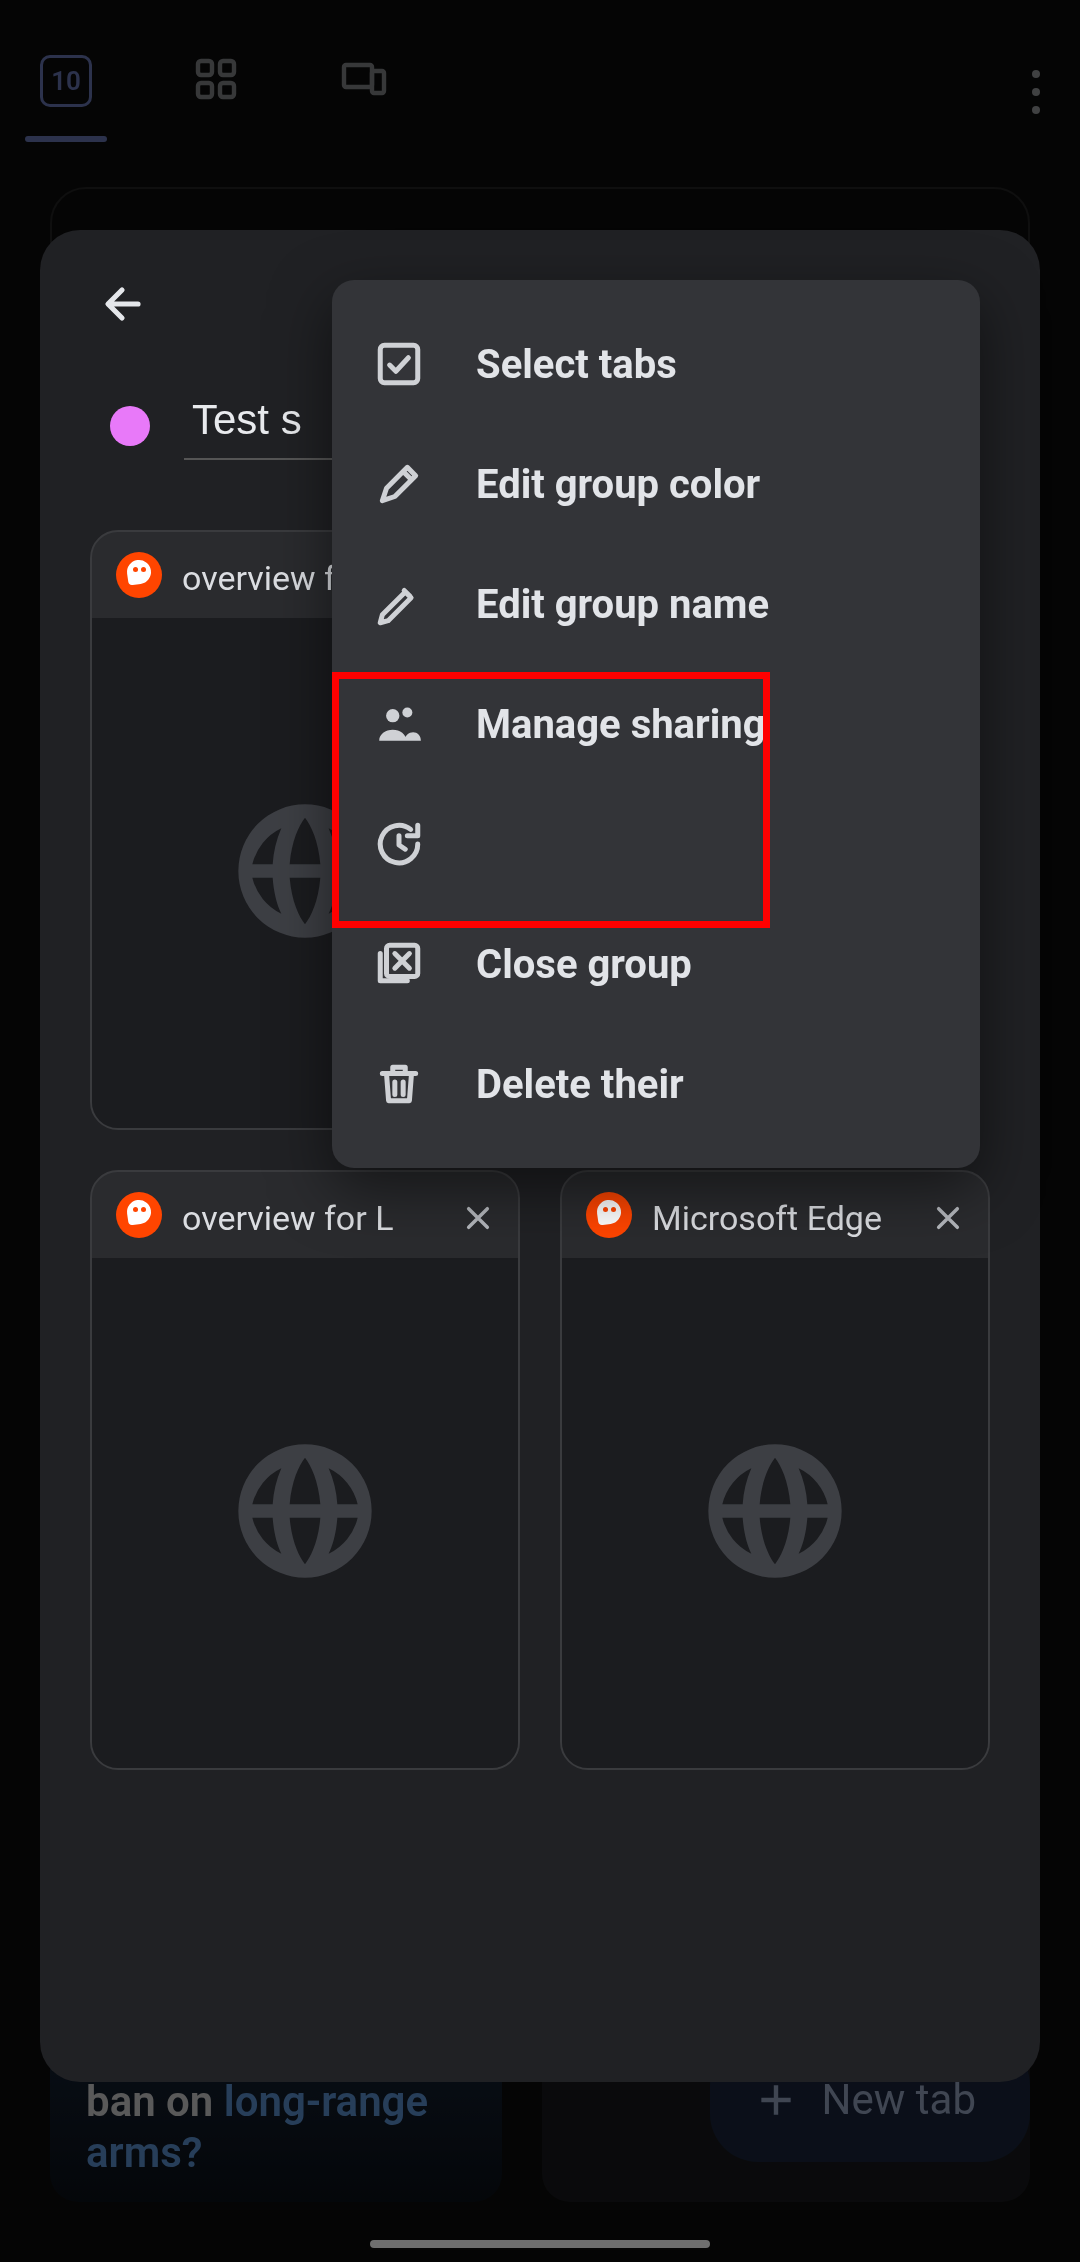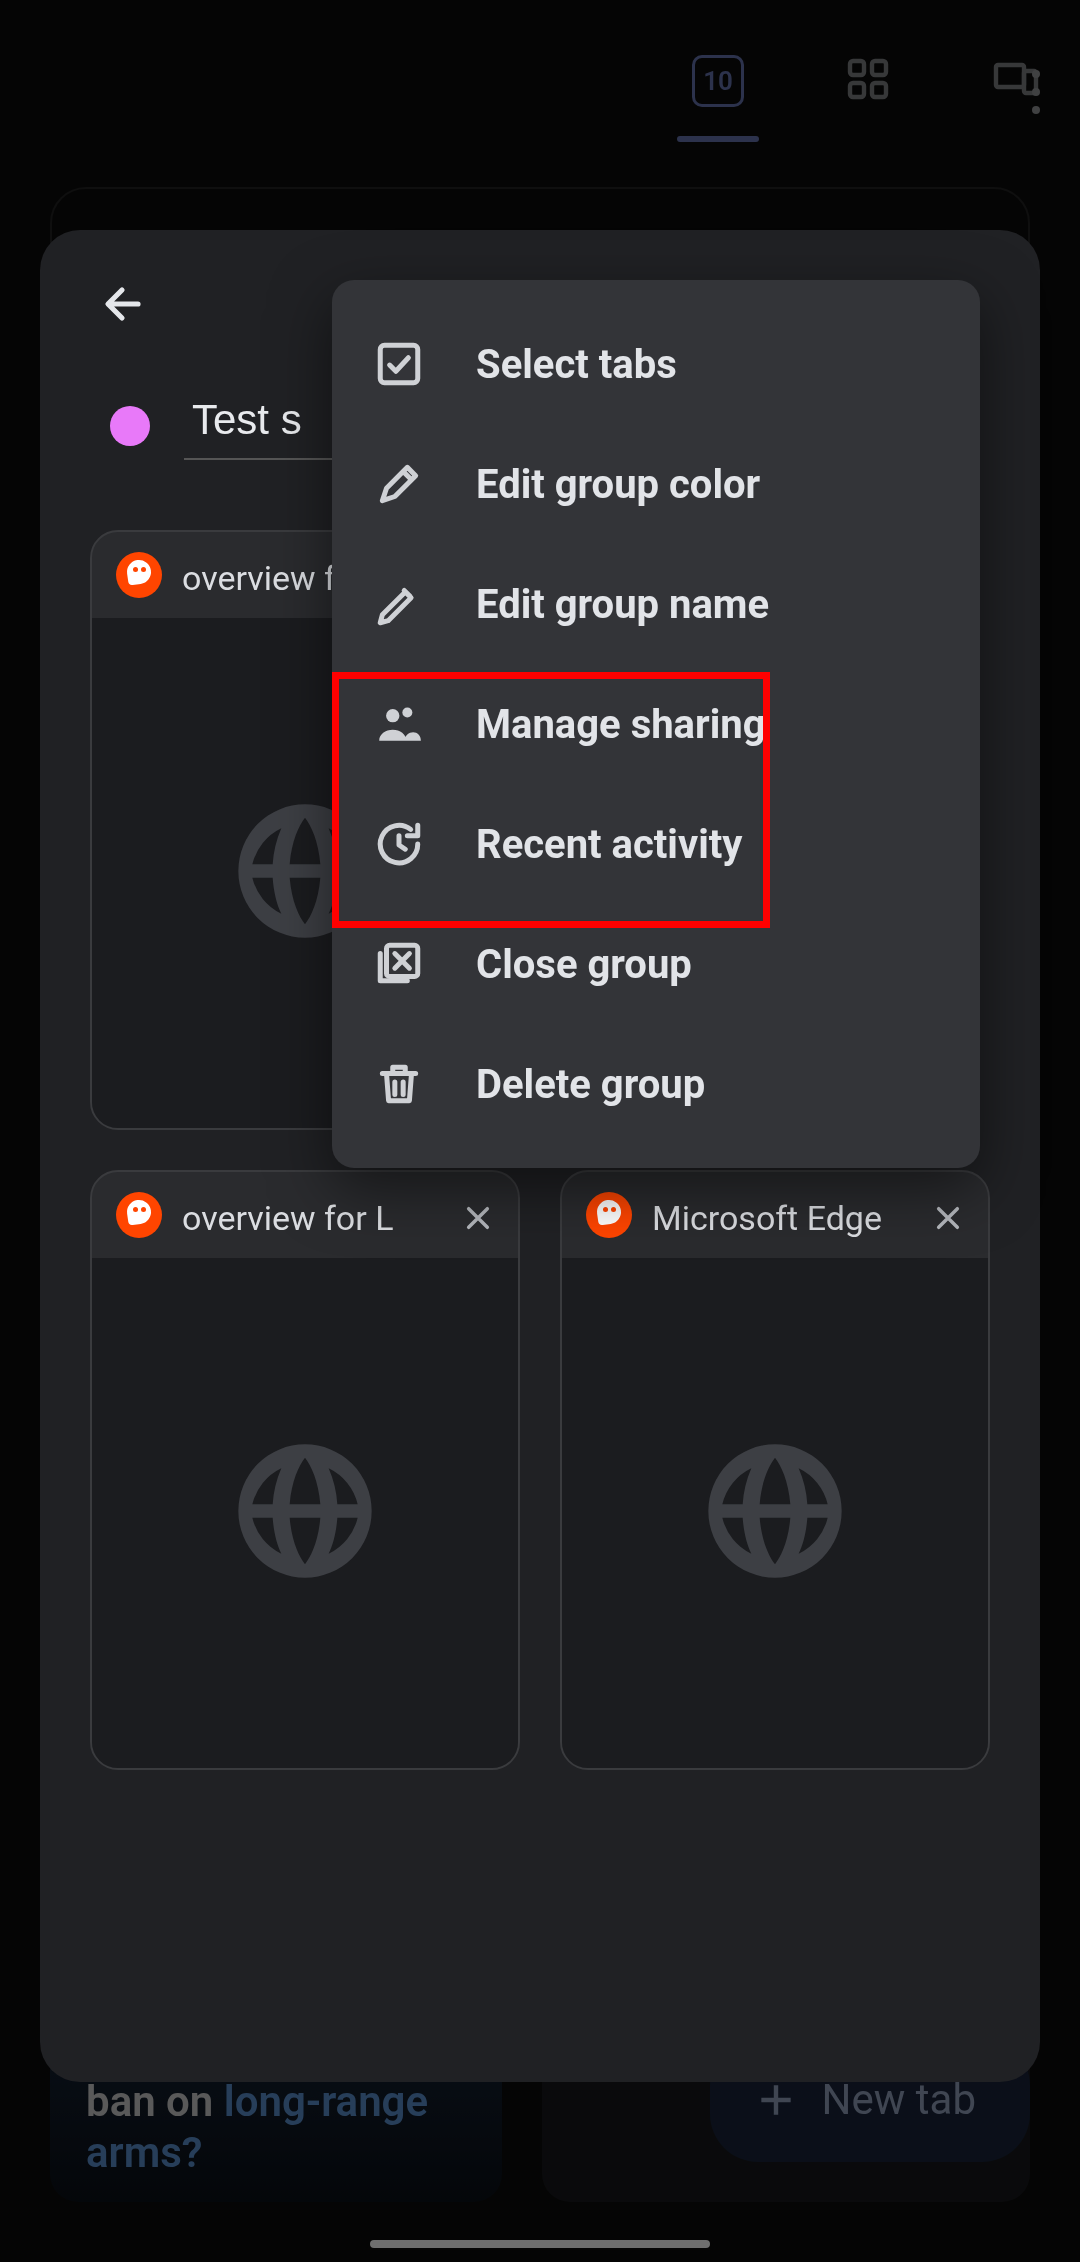--- a/index.html
+++ b/index.html
@@ -2,21 +2,21 @@
 <html><head>
 <meta charset="utf-8">
 <style>
   * { margin: 0; padding: 0; box-sizing: border-box; }
   html, body { width: 1080px; height: 2262px; background: #000; font-family: Roboto, "Segoe UI", Arial, sans-serif; overflow: hidden; }
   .root { position: relative; width: 1080px; height: 2262px; }
   .dimmed { filter: brightness(0.35); }
 
   
   .switcher { position: absolute; inset: 0; background: #0e0e0e; }
-  .topbar { display: flex; align-items: center; justify-content: flex-end; gap: 100px; padding: 55px 40px 40px; position: relative; }
+  .topbar { display: flex; align-items: center; justify-content: flex-start; gap: 100px; padding: 55px 40px 40px; position: relative; }
   .topbar-icons { display: flex; gap: 100px; align-items: center; }
   .tab-count-box { width: 52px; height: 52px; border: 3px solid #7e8fd8; border-radius: 10px; display: flex; align-items: center; justify-content: center; color: #7e8fd8; font-size: 26px; font-weight: 600; position: relative; }
   .tab-underline { position: absolute; bottom: -38px; left: -18px; right: -18px; height: 6px; background: #7e8fd8; border-radius: 3px; }
   .grid-icon, .devices-icon { color: #9d9fa3; }
   .grid-icon svg, .devices-icon svg { width: 48px; height: 48px; }
   .more-dots { position: absolute; right: 40px; top: 70px; color: #b7b9bc; }
   .more-dots svg { width: 8px; height: 44px; }
   .inactive-strip { margin: 40px 50px 0; padding: 38px 30px; border: 2px solid #2a2a2a; border-radius: 36px 36px 0 0; color: #c7c9cc; font-size: 42px; display: flex; align-items: center; gap: 30px; }
   .bg-thumbs { position: absolute; bottom: 60px; left: 50px; right: 50px; display: flex; gap: 40px; }
   .bg-thumb { flex: 1; height: 440px; border-radius: 28px; background: #1d1e22; overflow: hidden; position: relative; }
@@ -222,34 +222,33 @@
           <path d="M2.5 20c0-3 3-5.2 6.5-5.2S15.5 17 15.5 20H2.5zM14.5 20c.4-2.4 2.2-4 4.3-4 2 0 3.7 1.5 3.7 4h-8z"></path>
         </svg>
       <span>Manage sharing</span>
     </div>
     <div class="menu-item">
       <svg viewBox="0 0 24 24" fill="none" stroke="currentColor" stroke-width="2.4" stroke-linecap="round" stroke-linejoin="round">
           <path d="M21 12a9 9 0 11-3.4-7"></path>
           <path d="M21 3v5h-5"></path>
           <path d="M12 8v4.5l3 2"></path>
         </svg>
-      <span>Recent activity</span>
     </div>
     <div class="menu-item">
       <svg viewBox="0 0 24 24" fill="none" stroke="currentColor" stroke-width="2.4" stroke-linecap="round" stroke-linejoin="round">
           <rect x="6" y="3" width="15" height="15" rx="1.5"></rect>
           <path d="M10 7l7 7M17 7l-7 7"></path>
           <path d="M3 7v13h13"></path>
         </svg>
       <span>Close group</span>
     </div>
     <div class="menu-item">
       <svg viewBox="0 0 24 24" fill="none" stroke="currentColor" stroke-width="2.4" stroke-linecap="round" stroke-linejoin="round">
           <path d="M4 7h16M9 7V4h6v3M6 7l1 13h10l1-13M10 11v6M14 11v6"></path>
         </svg>
-      <span>Delete group</span>
+      <span>Delete their</span>
     </div>
   </div>
 
   <div class="hl-box"></div>
 
   <div class="home-indicator"></div>
 </div>
 
 </body></html>

